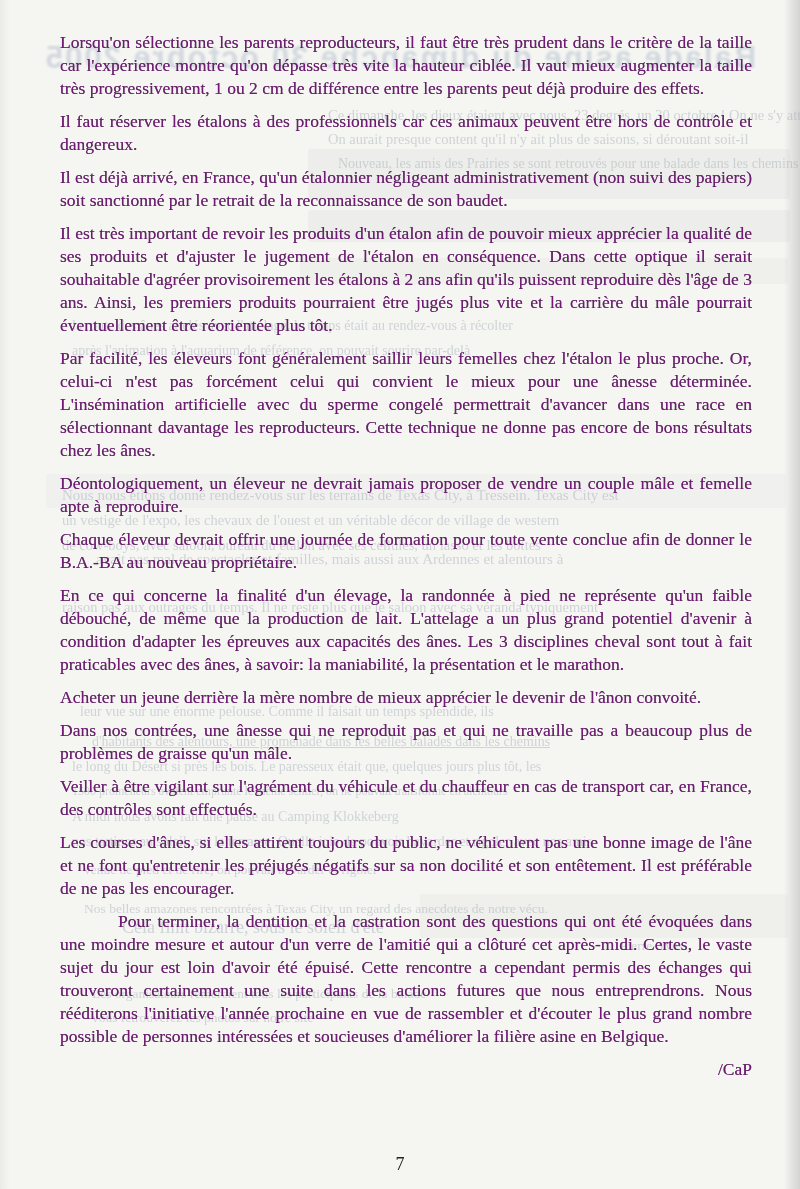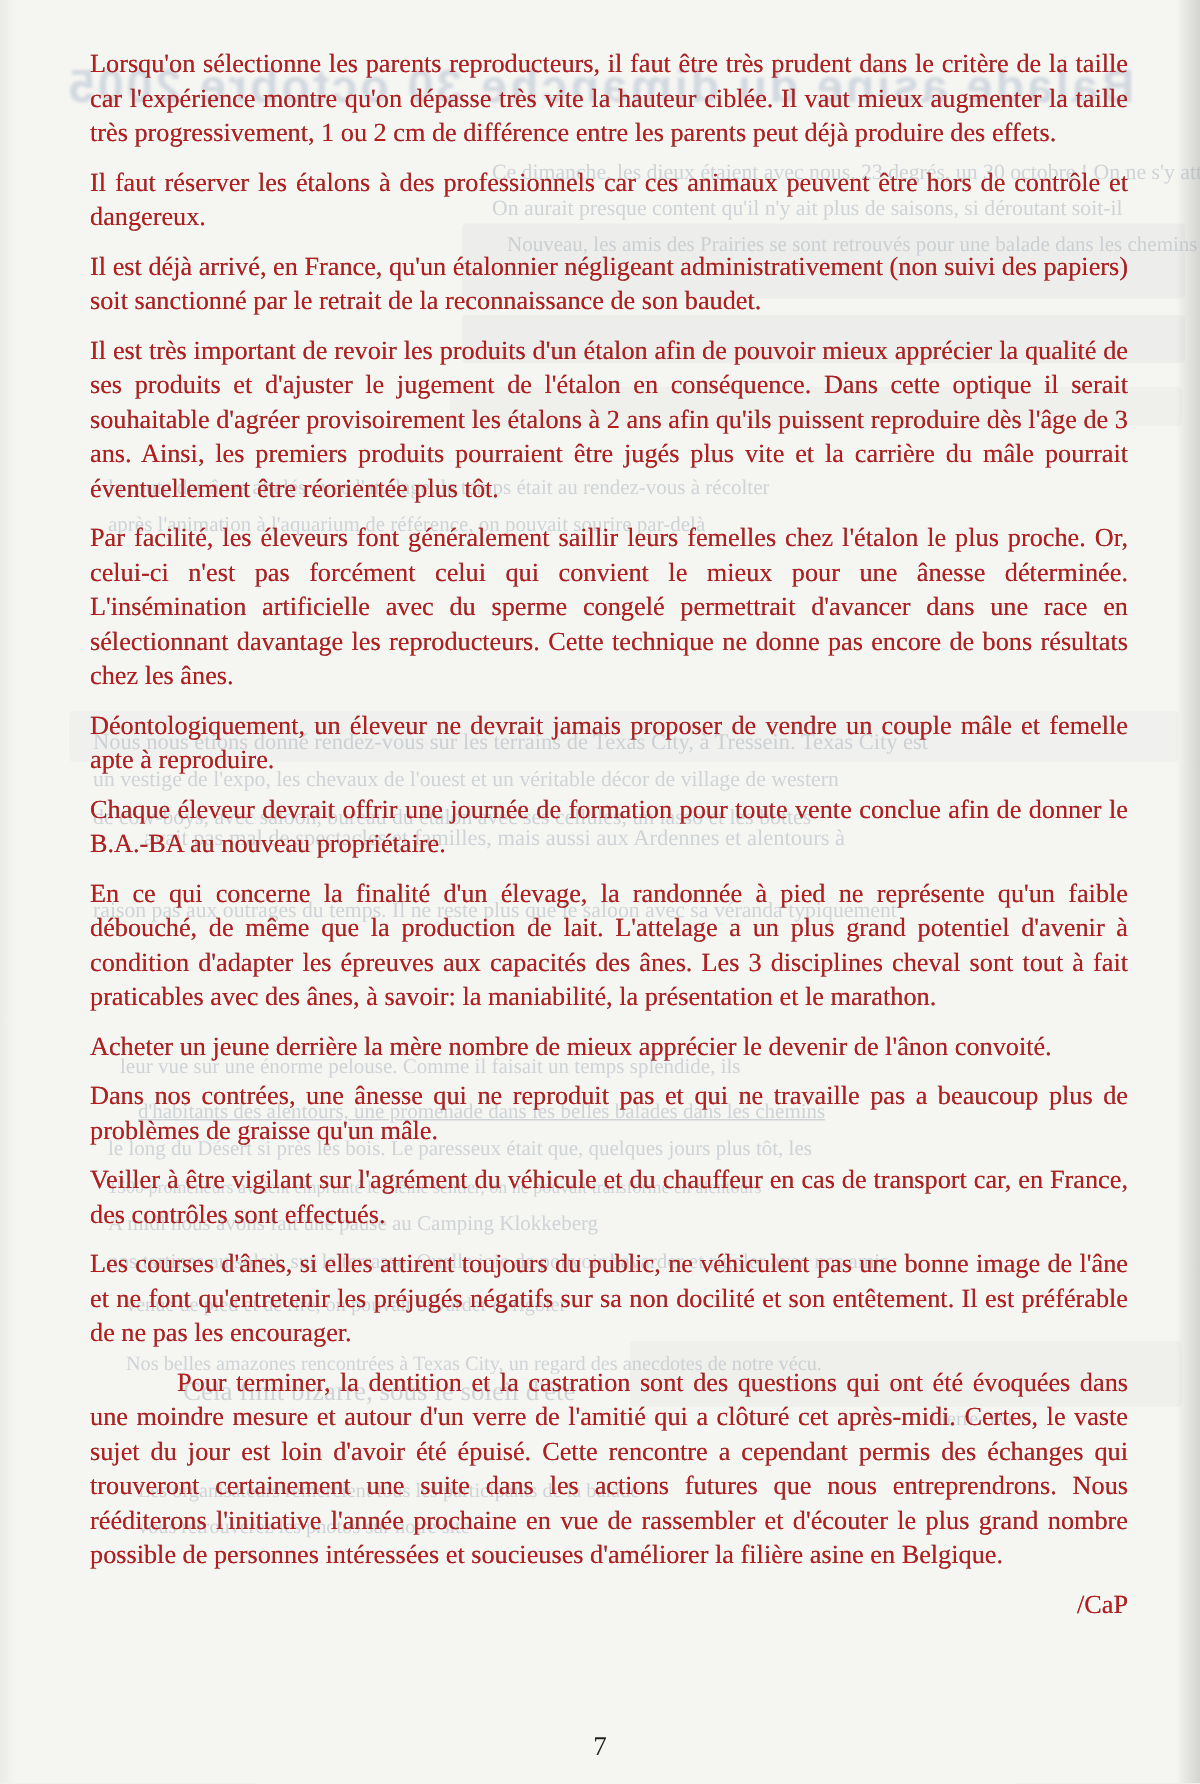--- a/index.html
+++ b/index.html
@@ -38,21 +38,21 @@
     transform:scaleX(-1);text-align:center;
   }
   .ghost-line{
     position:absolute;white-space:nowrap;max-width:740px;overflow:hidden;
     color:#96a2af;opacity:0.40;filter:blur(0.4px);
     font-family:"Liberation Serif","DejaVu Serif",serif;
   }
   
   .text-block{
     position:absolute;z-index:2;left:60px;top:31px;width:692px;
-    font-size:17.5px;line-height:23px;color:#b91c1c;
+    font-size:17.5px;line-height:23px;color:#701a75;
     text-align:justify;
     text-shadow:0 0 0.3px rgba(0,0,0,0.55);
   }
   .text-block p{margin:0 0 10px 0;}
   .indent-first{text-indent:58px;}
   .signature{text-align:right;margin-top:2px;}
   .page-number{
     position:absolute;z-index:2;left:0;right:0;bottom:14px;
     text-align:center;font-size:18px;color:#222;
   }

